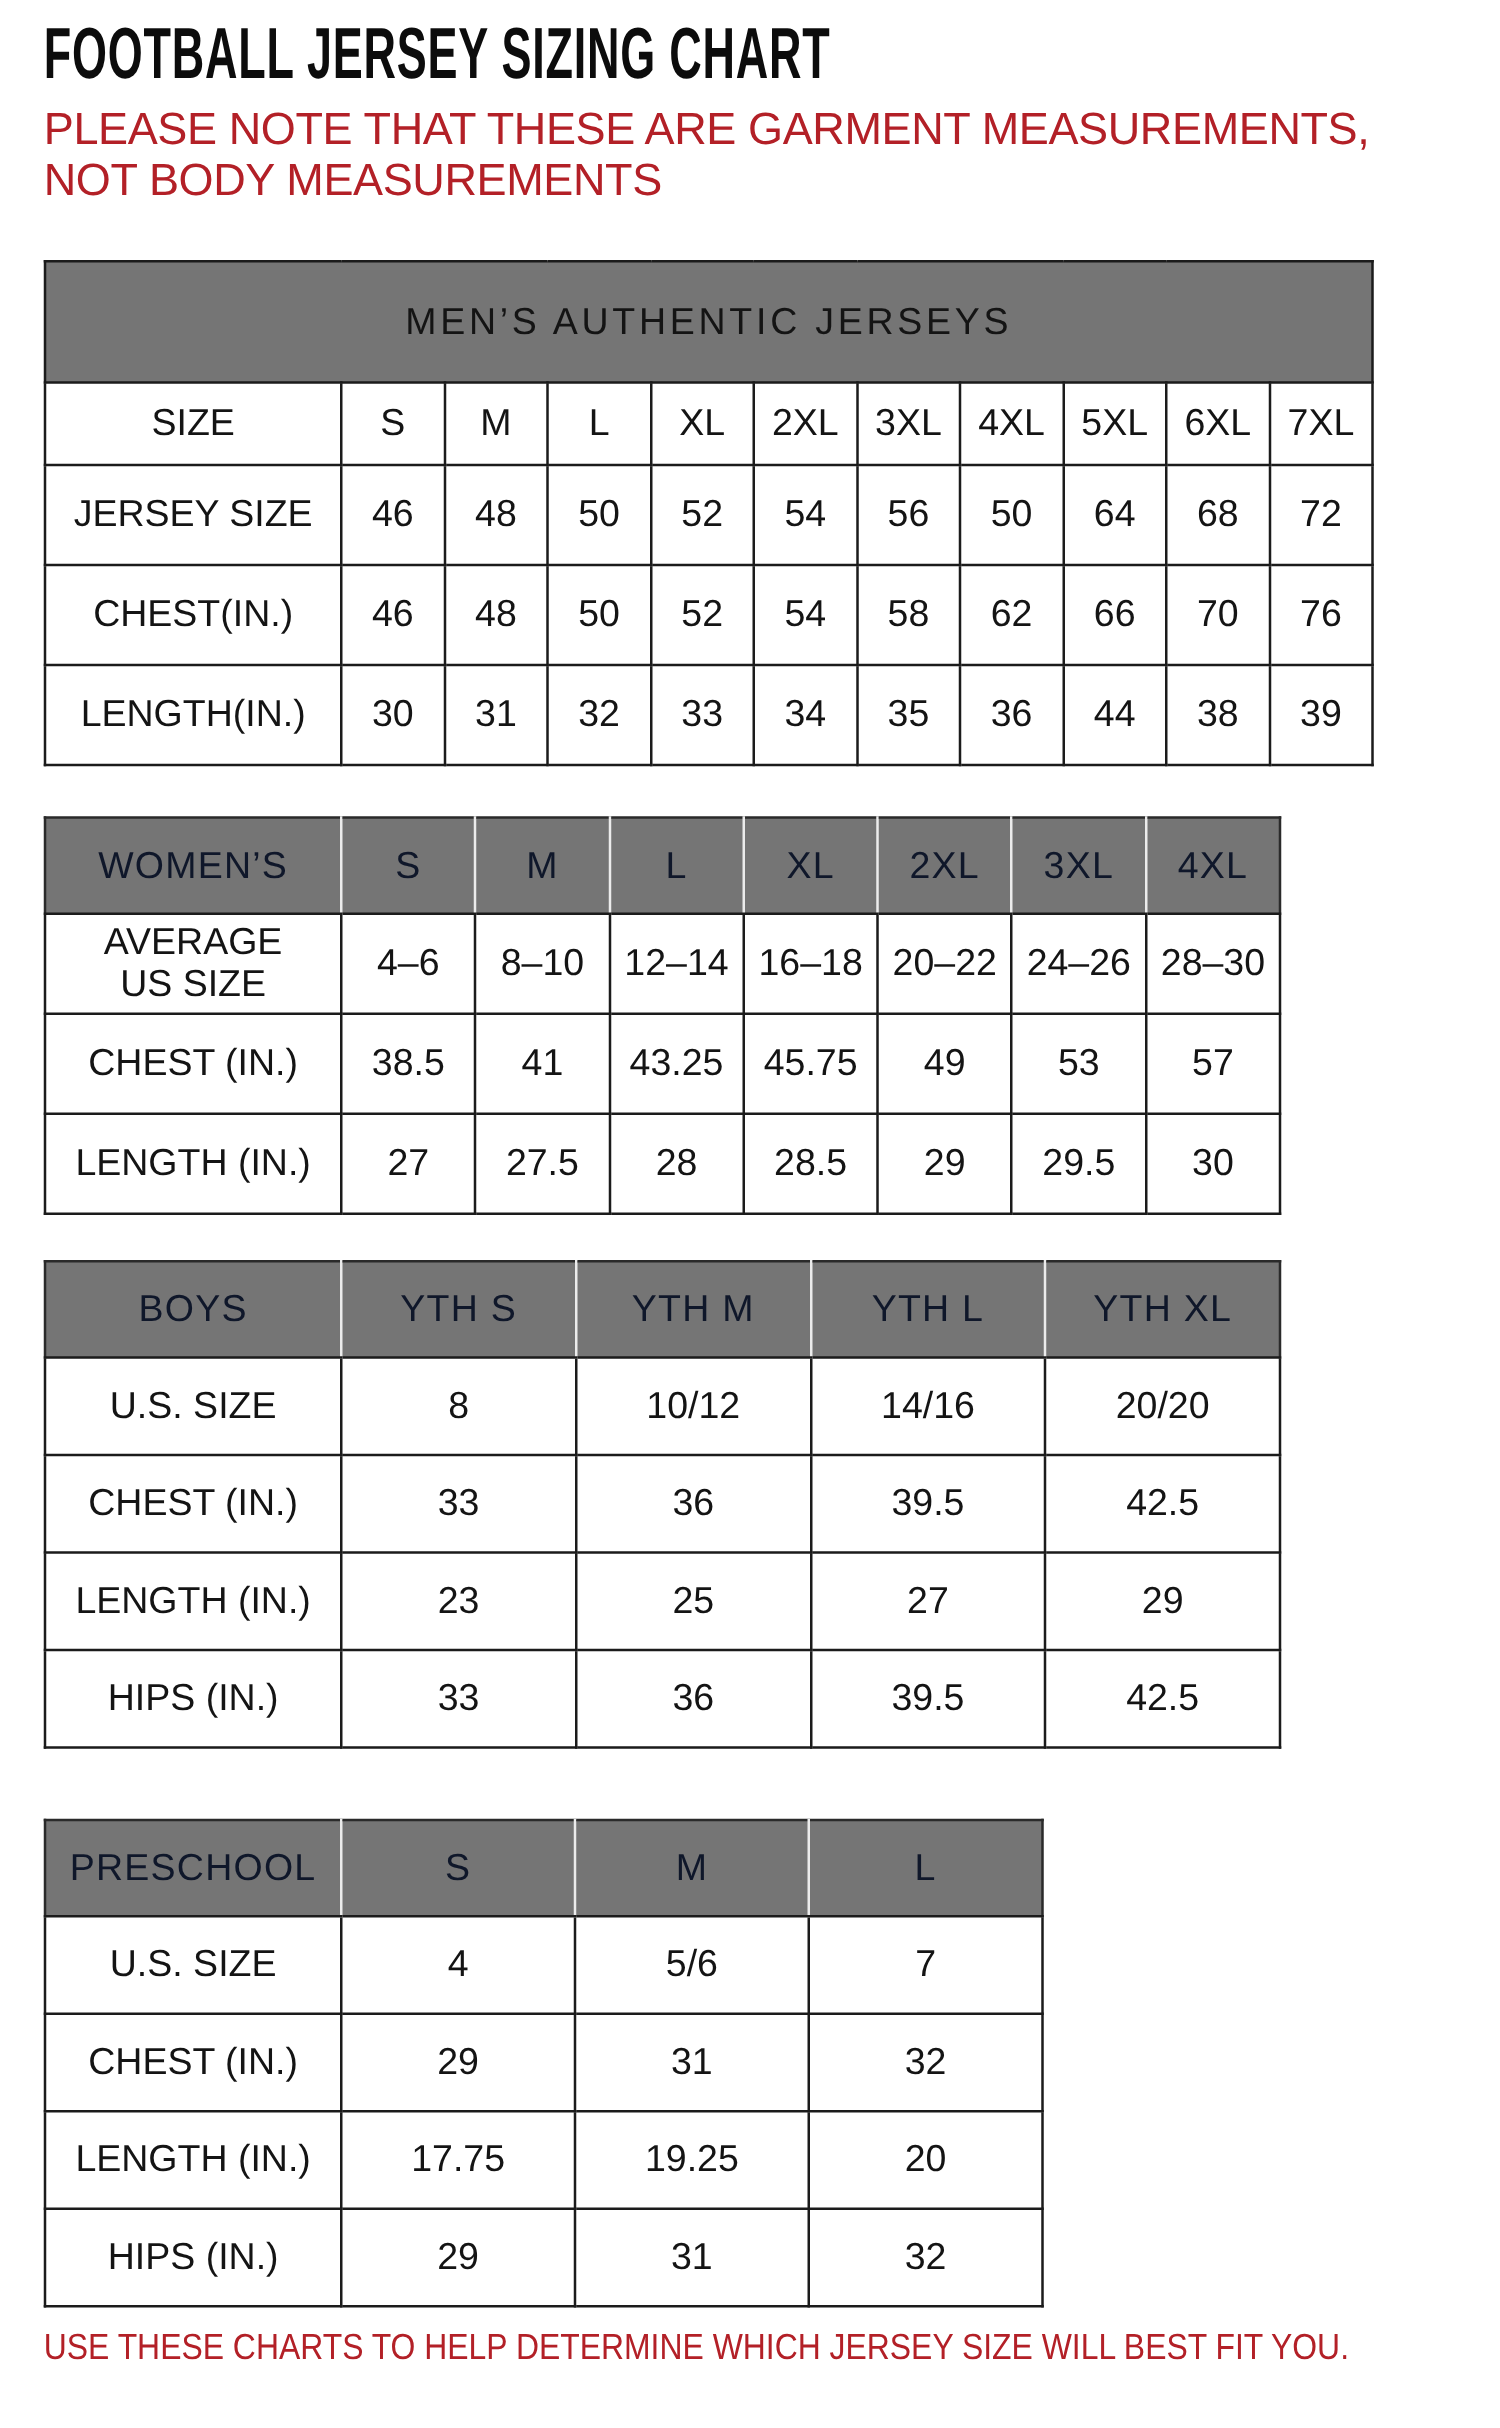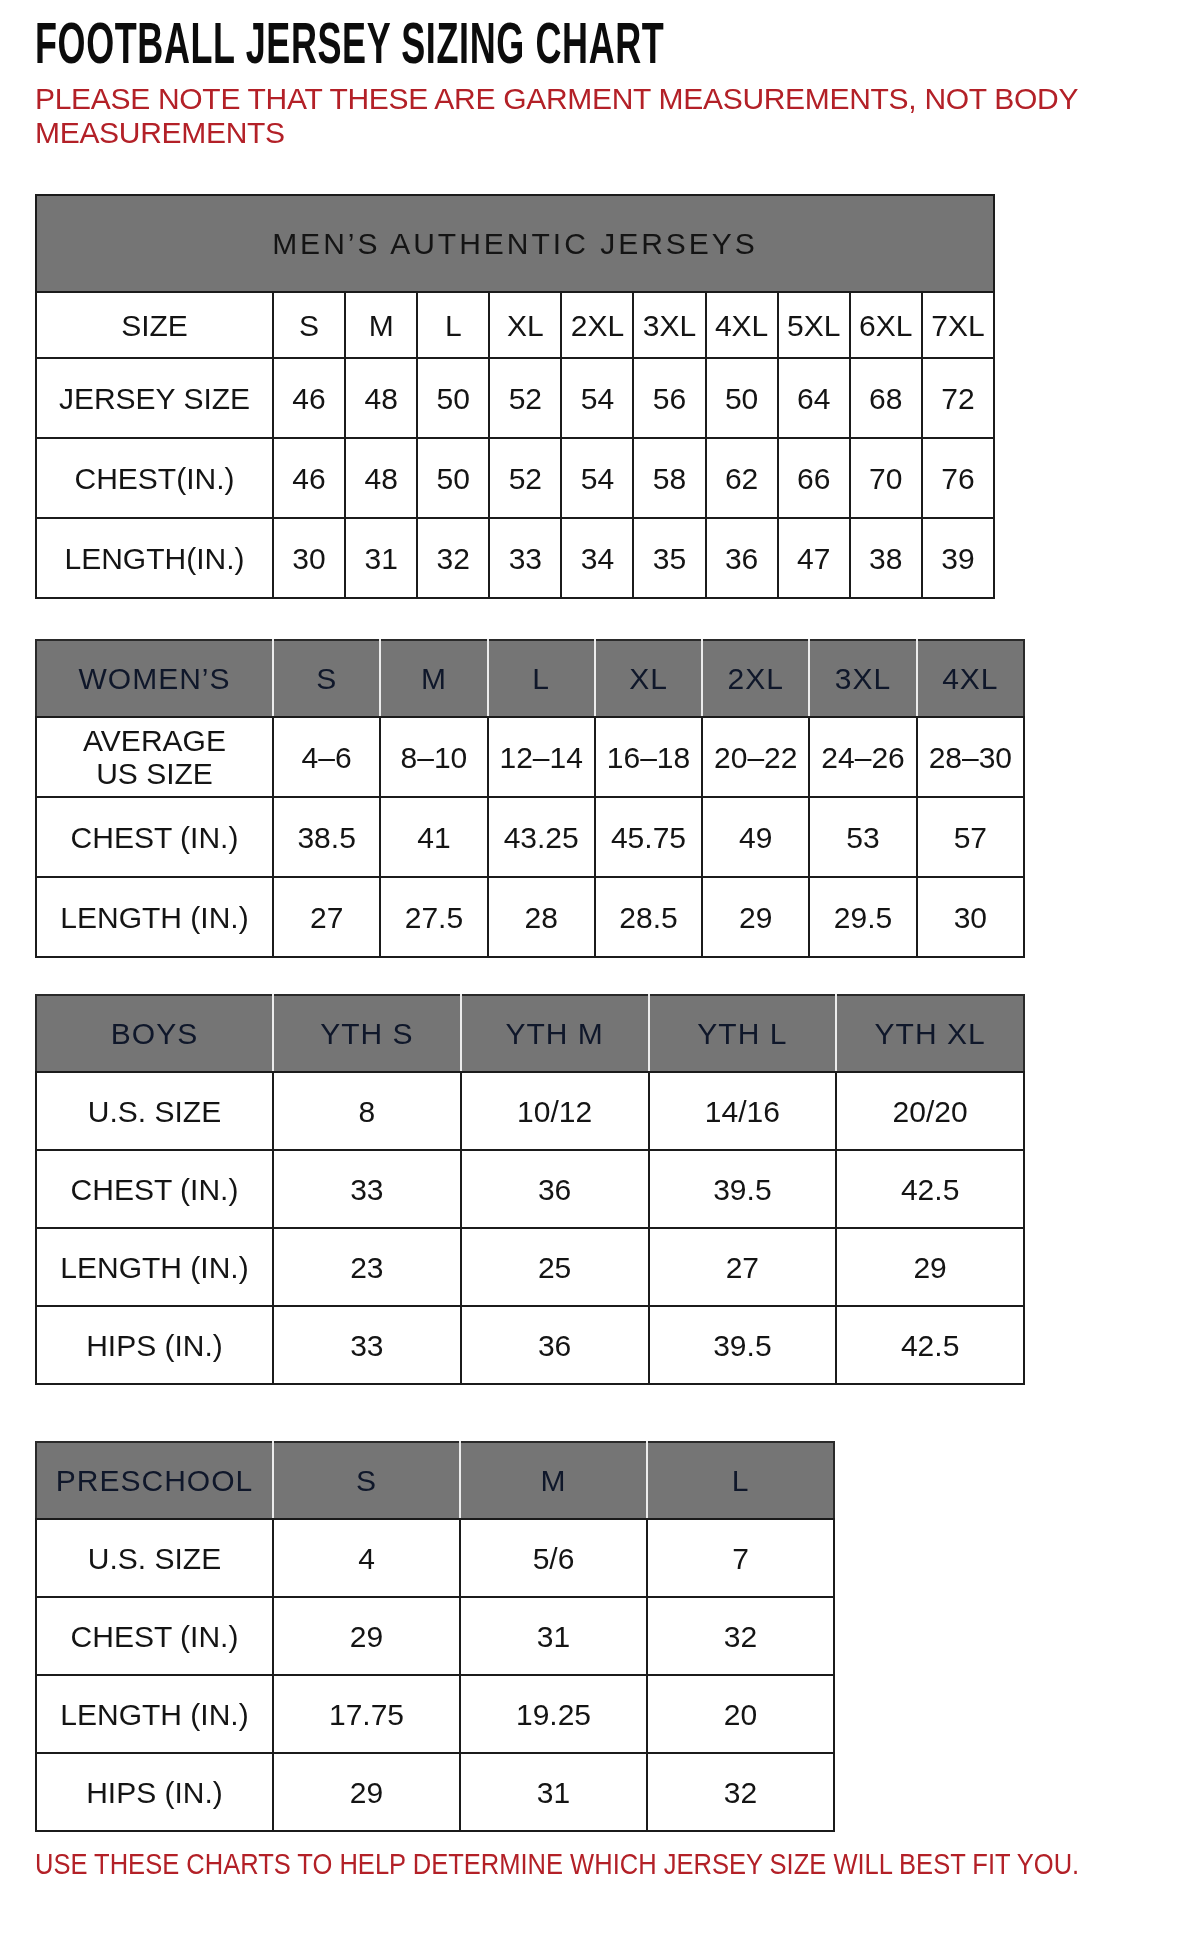--- a/index.html
+++ b/index.html
@@ -26,21 +26,21 @@
     white-space:nowrap;
     display:inline-block;
     transform:scaleX(0.62);
     transform-origin:0 50%;
     letter-spacing:1px;
   }
 
   .note{
     margin-top:10px;
     max-width:1125px;
-    font-size:30px;
+    font-size:36px;
     line-height:1.14;
     color:var(--accent-red);
     letter-spacing:-0.3px;
   }
 
   table.tbl{
     border-collapse:collapse;
     table-layout:fixed;
   }
   .tbl th,.tbl td{
@@ -50,21 +50,21 @@
     vertical-align:middle;
     font-size:30px;
     color:#141414;
     padding:0;
     line-height:1.12;
   }
   .tbl .col-label{width:237px;}
   .tbl tbody tr > *{height:80px;}
   .tbl tbody tr > *:first-child{white-space:pre-line;}
 
-  .tbl-mens{width:960px;margin-top:44px;}
+  .tbl-mens{width:1064px;margin-top:44px;}
   .tbl-womens{width:990px;margin-top:40px;}
   .tbl-boys{width:990px;margin-top:36px;padding-left:44px;}
   .tbl-preschool{width:800px;margin-top:56px;}
 
   .tbl-boys tbody tr > *,
   .tbl-preschool tbody tr > *{height:78px;}
 
   .banner-cell{
     background:var(--header-gray);
     color:#fff;
@@ -167,21 +167,21 @@
         </tr>
         <tr>
           <th>LENGTH(IN.)</th>
           <td>30</td>
           <td>31</td>
           <td>32</td>
           <td>33</td>
           <td>34</td>
           <td>35</td>
           <td>36</td>
-          <td>47</td>
+          <td>44</td>
           <td>38</td>
           <td>39</td>
         </tr>
       </tbody>
   </table>
 
   <table class="tbl tbl-womens">
       <colgroup>
         <col class="col-label">
         <col>

